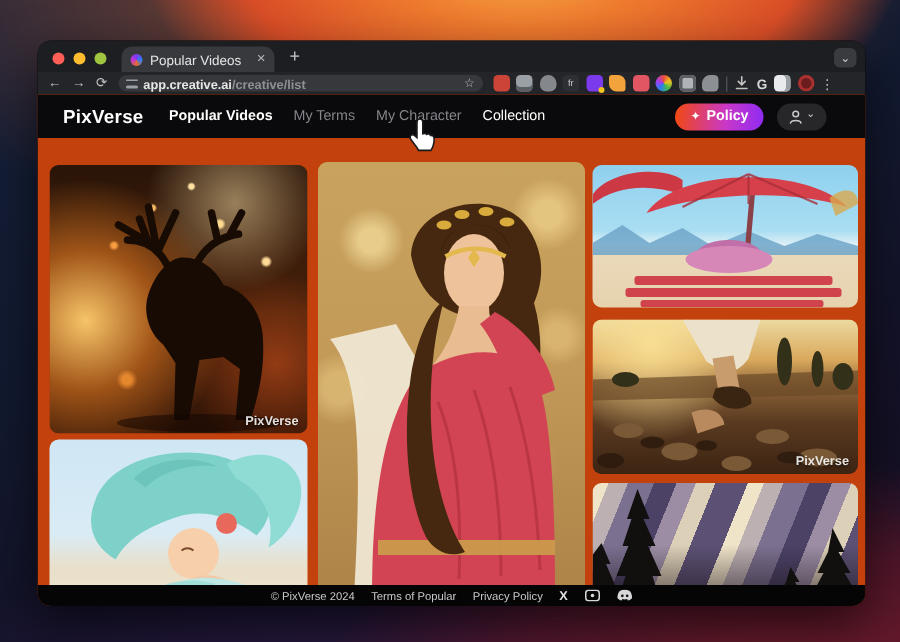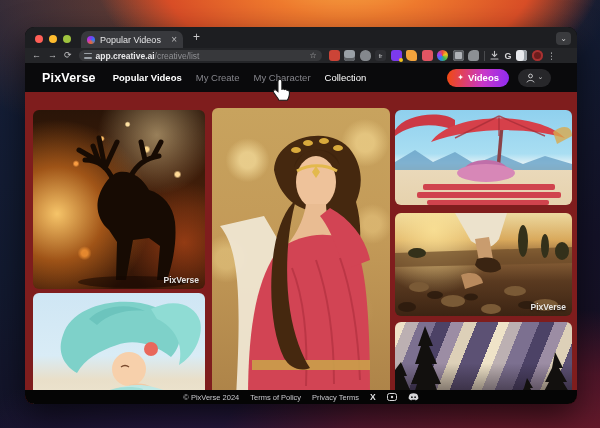--- a/index.html
+++ b/index.html
@@ -35,40 +35,40 @@
   .tabmenu { margin-left:auto; margin-bottom:3px; width:15px; height:13px; border-radius:4px;
     background:#3a3b3e; color:#c9c9cb; font-size:8px; display:flex; align-items:center; justify-content:center; }
   
   .toolbar { height:15px; background:#242528; display:flex; align-items:center; padding:0 7px; gap:7px; }
   .navbtn { color:#c2c2c4; font-size:9px; line-height:1; }
   .omnibox { width:243px; height:11px; background:#37383b; border-radius:6px;
     display:flex; align-items:center; padding:0 5px; gap:4px; }
   .tune-icon { width:8px; height:6px; display:flex; flex-direction:column; justify-content:space-between; }
   .tune-icon i { display:block; height:1.5px; background:#9aa0a6; border-radius:1px; }
   .url { font-size:8.5px; color:#e8e8ea; white-space:nowrap; font-weight:bold; }
-  .url .path { color:#8f9094; font-weight:normal; }
+  .url .path { color:#8f9094; font-weight:bold; }
   .star { margin-left:auto; color:#bfbfc1; font-size:8px; }
   .exts { display:flex; align-items:center; gap:4.5px; }
   .ext { width:11px; height:11px; border-radius:3px; flex:none; }
   .e1{background:#cc4437;} .e2{background:#9aa0a6; box-shadow:inset 0 -3px 0 #5b5e62;}
   .e3{background:#84888d; border-radius:50% 50% 40% 40%;}
   .e4{background:#2e2f33; color:#cfd0d2; font-size:6px; display:flex; align-items:center; justify-content:center;}
   .e5{background:#7c3aed; position:relative;} .e5::after{content:""; position:absolute; right:-1px; bottom:-1px; width:4px; height:4px; border-radius:50%; background:#f2c21d;}
   .e6{background:#f2a33c; border-radius:2px 5px 2px 5px;}
   .e7{background:#e25563;} .e8{background:conic-gradient(#e84c3d,#f2c21d,#3fb950,#2d7ef5,#a33df0,#e84c3d); border-radius:50%;}
   .e9{background:#b0b3b8; box-shadow:inset 0 0 0 2px #5b5e62;}
   .e10{background:#8c9094; border-radius:50% 3px 3px 3px;}
   .sep { width:1px; height:10px; background:#4a4b4e; }
   .gbtn { color:#d7d7d9; font-size:9px; font-weight:bold; }
   .e11{background:#e8eaed; box-shadow:inset -3px 0 0 #9aa0a6;}
   .e12{background:#6b1c1c; border-radius:50%; box-shadow:inset 0 0 0 2px #a83232;}
   .menu-dots { color:#c2c2c4; font-size:9px; }
   svg.dl { display:block; }
   
-  .site { position:relative; height:341px; background:#7f1d1d; overflow:hidden; }
+  .site { position:relative; height:341px; background:#c2410c; overflow:hidden; }
   .sitenav { position:relative; height:29px; background:#0a0a0c; display:flex; align-items:center; padding:0 26px 0 17px; }
   .logo { font-size:12.5px; font-weight:bold; color:#fff; letter-spacing:.2px; margin-right:17px; }
   .navtabs { display:flex; gap:14px; align-items:center; }
   .navtab { font-size:9.5px; color:#85858b; white-space:nowrap; }
   .navtab.active { color:#fff; font-weight:bold; }
   .navtab.hovered { color:#fff; }
   .nav-right { margin-left:auto; display:flex; align-items:center; gap:9px; }
   .create {
     height:18px; padding:0 10px; border-radius:10px; display:flex; align-items:center; gap:4px;
     background:linear-gradient(95deg,#f1490f 0%,#c937c9 58%,#8e2bf2 100%);
@@ -180,28 +180,28 @@
       <span class="ext e12"></span>
       <span class="menu-dots">⋮</span>
     </div>
   </div>
 
   <div class="site">
     <div class="sitenav">
       <span class="logo">PixVerse</span>
       <div class="navtabs">
         <span class="navtab active">Popular Videos</span>
-        <span class="navtab">My Create</span>
+        <span class="navtab">My Terms</span>
         <span class="navtab">My Character</span>
         <span class="navtab hovered">Collection</span>
       </div>
       <div class="nav-right">
         <div class="create">
           <span class="spark">✦</span>
-          <span>Videos</span>
+          <span>Policy</span>
         </div>
         <div class="userpill">
           <svg width="9" height="10" viewBox="0 0 9 10">
               <circle cx="4.5" cy="3" r="1.9" fill="none" stroke="#c9c9cb" stroke-width="1"></circle>
               <path d="M1 9c.6-2.2 6.4-2.2 7 0" fill="none" stroke="#c9c9cb" stroke-width="1" stroke-linecap="round"></path>
             </svg>
           <span class="chev">⌄</span>
         </div>
       </div>
     </div>
@@ -322,22 +322,22 @@
           <path d="M6 40 L12 54 L9 54 L15 68 L12 68 L14 75 L0 75 L0 48 Z"></path>
           <path d="M160 30 L168 46 L164 46 L172 60 L168 60 L177 75 L146 75 L154 60 L150 60 L157 46 Z"></path>
           <path d="M132 56 L138 66 L135 66 L140 75 L124 75 L129 66 Z"></path>
         </g>
         <circle cx="150" cy="72" r="2" fill="#c22a1e"></circle>
       </svg>
     </div>
 
     <div class="sitefooter">
       <span class="ftext">© PixVerse 2024</span>
-      <span class="ftext">Terms of Policy</span>
-      <span class="ftext">Privacy Terms</span>
+      <span class="ftext">Terms of Popular</span>
+      <span class="ftext">Privacy Policy</span>
       <span class="fico xglyph">X</span>
       <span class="fico">
         <svg width="10" height="8" viewBox="0 0 10 8">
             <rect x="0.5" y="0.5" width="9" height="7" rx="2" fill="none" stroke="#d7d7d9" stroke-width="1"></rect>
             <circle cx="5" cy="4" r="1.2" fill="#d7d7d9"></circle>
           </svg>
       </span>
       <span class="fico">
         <svg width="11" height="8" viewBox="0 0 11 8">
             <path d="M2.2 1 C3.2.4 4.2.2 5.5.2 C6.8.2 7.8.4 8.8 1 C9.8 2 10.4 3.6 10.4 5.6 C9.6 6.6 8.6 7.2 7.6 7.4 L7.1 6.4 C6.1 6.7 4.9 6.7 3.9 6.4 L3.4 7.4 C2.4 7.2 1.4 6.6.6 5.6 C.6 3.6 1.2 2 2.2 1 Z" fill="#d7d7d9"></path>

